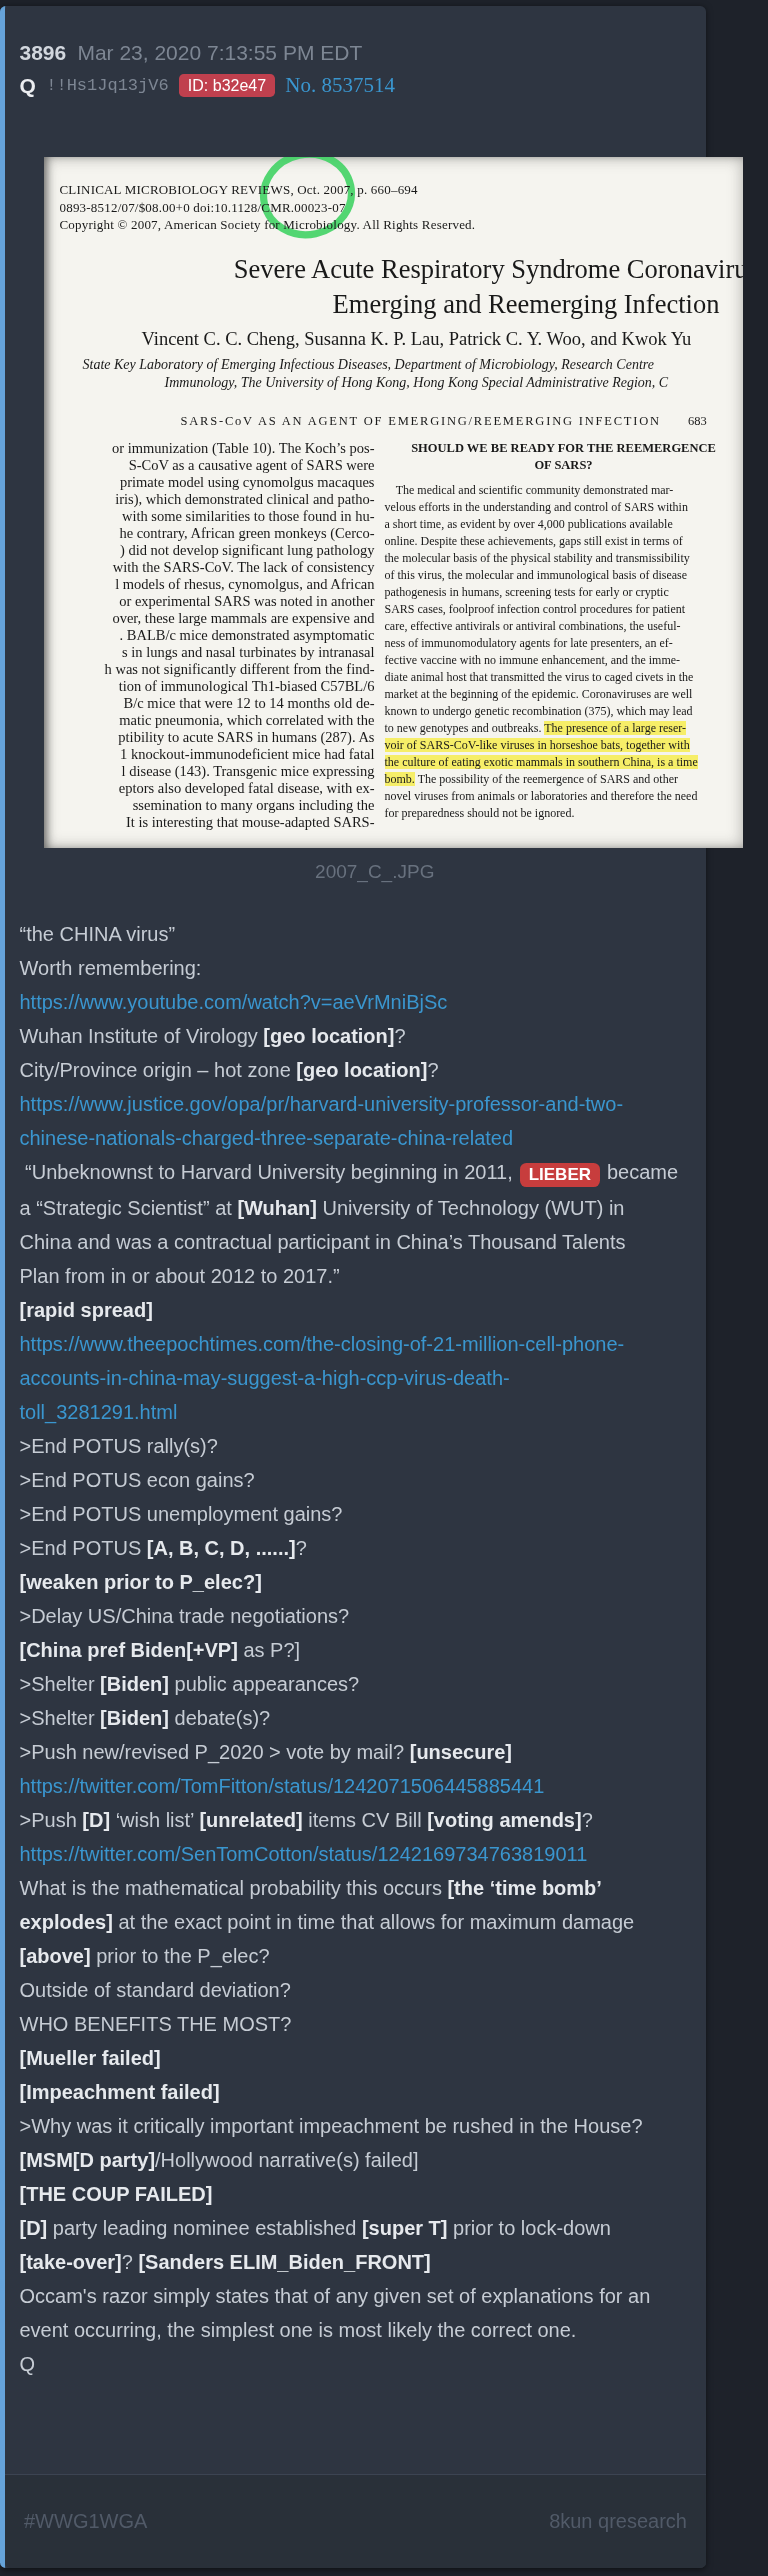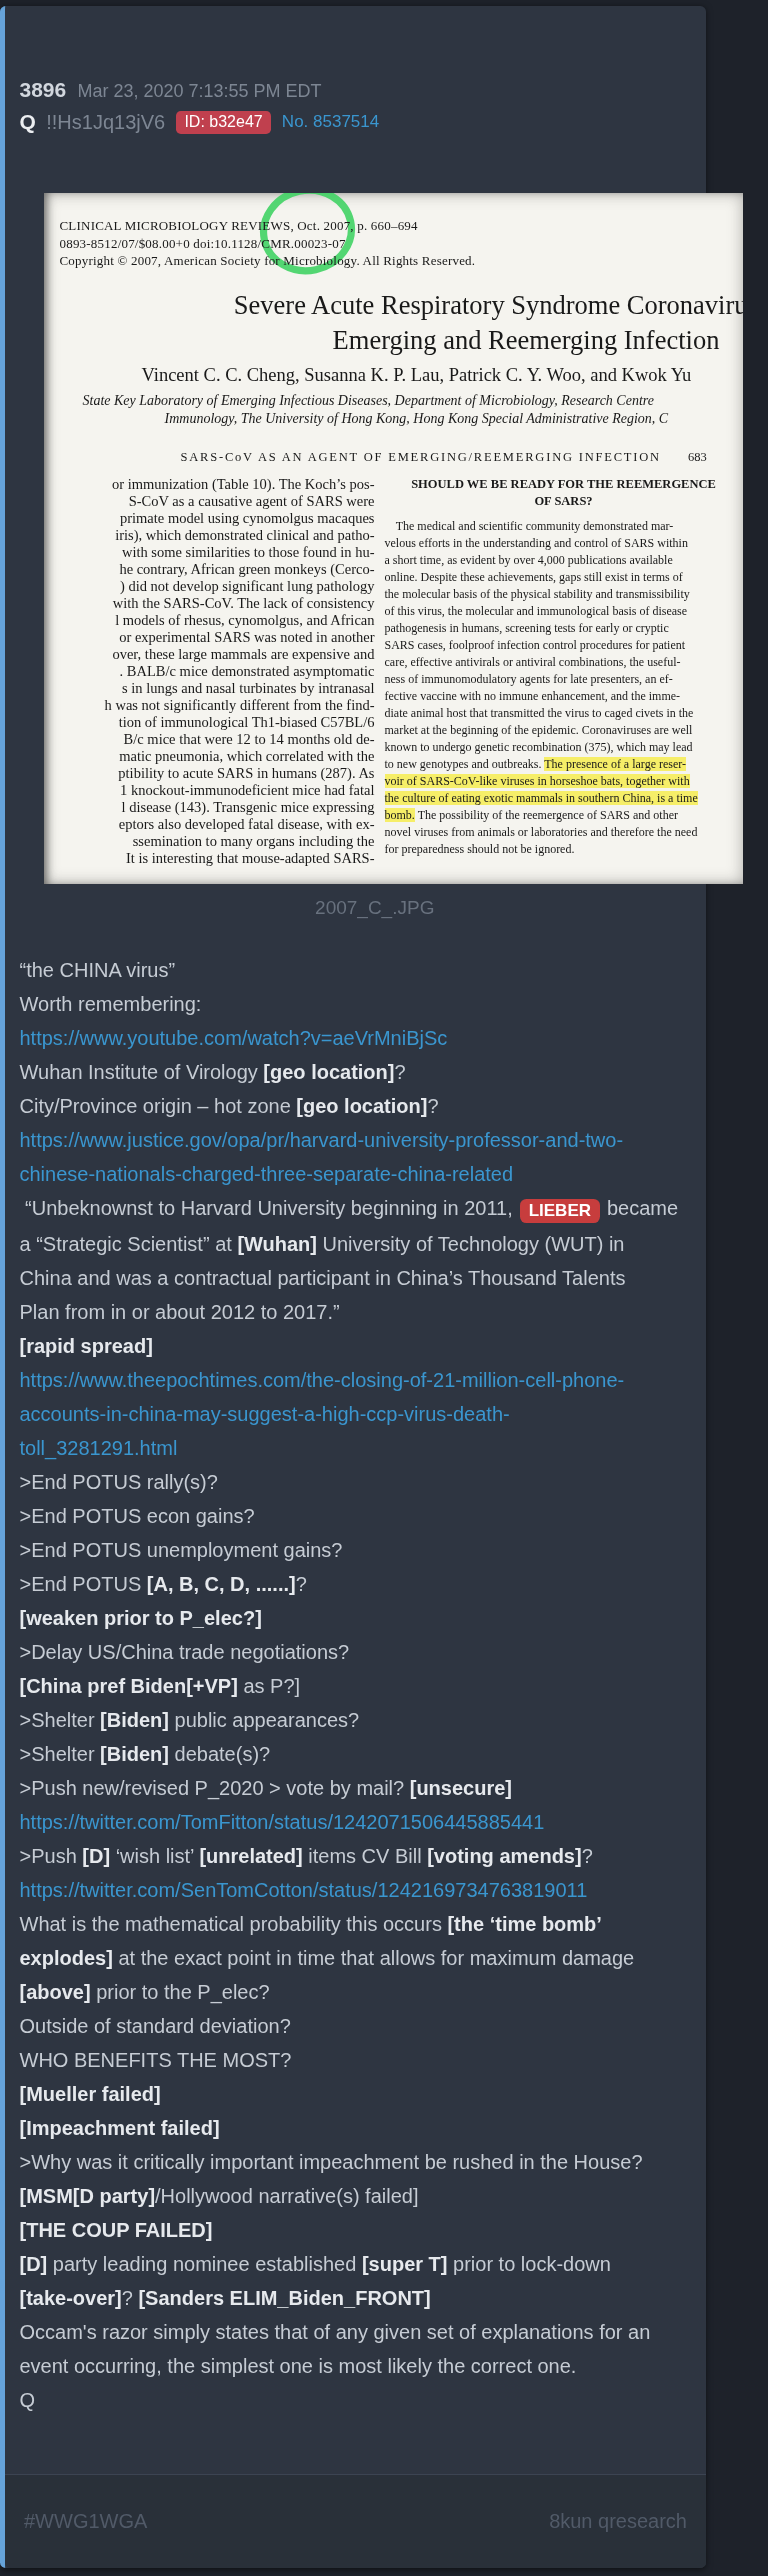--- a/index.html
+++ b/index.html
@@ -8,27 +8,27 @@
   }
   html,body{margin:0;padding:0}
   body{width:768px;height:2576px;background:#1e222a;position:relative;overflow:hidden;
        font-family:"Liberation Sans",sans-serif;}
   .card{position:absolute;top:6.4px;left:0;width:706px;height:2562px;background:#2e3541;
         border-left:5.6px solid var(--left-border-blue);border-radius:5.6px;box-sizing:border-box;
         display:flex;flex-direction:column;box-shadow:0 1.6px 6.4px rgba(0,0,0,.5);}
   .post-content{padding:35px 16px 0 14.5px;}
   .ph1{display:flex;align-items:baseline;gap:11.2px;}
   .post-num{font-weight:700;color:#d2d7de;font-size:21px;}
-  .ts{color:#7d8693;font-size:18px;margin-top:40px;}
+  .ts{color:#7d8693;font-size:21px;}
   .ph2{display:flex;align-items:center;gap:10.4px;margin-top:8px;}
   .author{color:#eceef1;font-weight:700;font-size:21px;}
-  .trip{color:#7d8693;font-size:20px;}
+  .trip{color:#7d8693;font-size:17px;font-family:Liberation Mono, monospace;}
   .idb{background:var(--id-badge-red);color:#fff;font-weight:400;font-size:16px;
        padding:2.4px 8.8px 3.2px;border-radius:4.8px;line-height:1.1;}
-  .pno{color:var(--link-blue);font-size:17px;text-decoration:none;}
+  .pno{color:var(--link-blue);font-size:21px;text-decoration:none;font-family:Liberation Serif, serif;}
   
   .scan-wrap{margin:59px 0 0 16px;padding-left:8px;}
   .scan{width:699px;height:691px;background:#f5f4ef;position:relative;overflow:hidden;
         color:#191919;font-family:"Liberation Serif",serif;
         box-shadow:inset 0 0 14.5px rgba(40,40,40,.35), inset 5.6px 0 8px -3.2px rgba(0,0,0,.5);}
   .masthead{position:absolute;top:24px;left:16px;font-size:13px;line-height:17.3px;white-space:nowrap;letter-spacing:0.2px;}
   .annotation-circle{position:absolute;left:205px;top:-13px;width:117px;height:101px;pointer-events:none;}
   .annotation-circle ellipse{stroke:var(--annotation-green);stroke-width:9;fill:none;opacity:.88;}
   .title{position:absolute;top:95px;left:133px;width:699px;text-align:center;font-size:26.5px;line-height:35px;}
   .title div{white-space:nowrap;}

